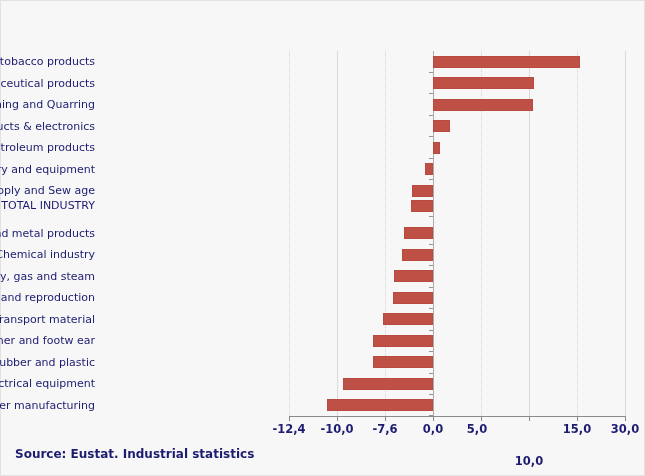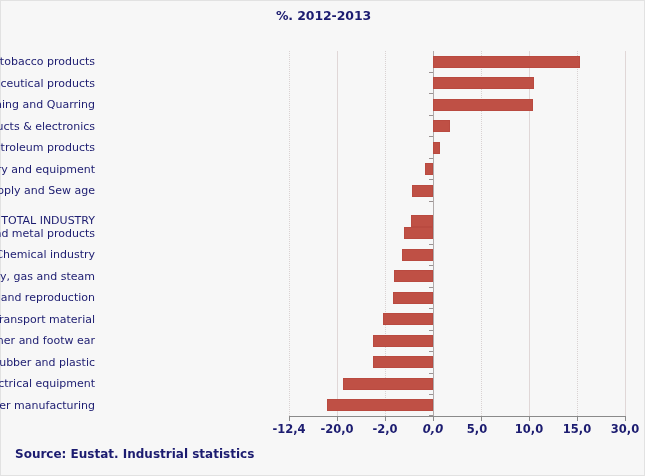--- a/index.html
+++ b/index.html
@@ -129,21 +129,20 @@
     color: #1c1c70;
     white-space: nowrap;
   }
 </style>
 </head>
 <body>
 
 <div id="chart-root">
 
   <div class="chart-title">
-    <span class="line2">%. 2012-2013</span>
   </div>
 
   <div id="plot">
       <div class="gridline" style="left: 0px;"></div>
       <div class="gridline solid" style="left: 48px;"></div>
       <div class="gridline" style="left: 96px;"></div>
       <div class="gridline" style="left: 144px;"></div>
       <div class="gridline" style="left: 192px;"></div>
       <div class="gridline solid" style="left: 240px;"></div>
       <div class="gridline" style="left: 288px;"></div>
@@ -177,21 +176,21 @@
       <div class="row" style="top: 107.35px; height: 21.47px;">
         <div class="bar" title="13 - Machinery and equipment: -0.8" style="left: 136.32px; width: 7.68px; background: rgb(191, 80, 69); top: 4.74px;"></div>
         <div class="minor-tick" style="left: 140px; top: 20.97px;"></div>
         <div class="cat-label" style="top: 4.24px; right: 530px;">13 - Machinery and equipment</div>
       </div>
       <div class="row" style="top: 128.82px; height: 21.47px;">
         <div class="bar" title="17 - Water supply and Sew age: -2.2" style="left: 122.88px; width: 21.12px; background: rgb(191, 80, 69); top: 4.74px;"></div>
         <div class="minor-tick" style="left: 140px; top: 20.97px;"></div>
         <div class="cat-label" style="top: 4.24px; right: 530px;">17 - Water supply and Sew age</div>
       </div>
-      <div class="row" style="top: 159px; height: 21.47px;">
+      <div class="row" style="top: 144px; height: 21.47px;">
         <div class="bar" title="TOTAL INDUSTRY: -2.3" style="left: 121.92px; width: 22.08px; background: rgb(191, 80, 69); top: 4.74px;"></div>
         <div class="minor-tick" style="left: 140px; top: 20.97px;"></div>
         <div class="cat-label" style="top: 4.24px; right: 530px;">TOTAL INDUSTRY</div>
       </div>
       <div class="row" style="top: 171.76px; height: 21.47px;">
         <div class="bar" title="10 - Metallurgy and metal products: -3" style="left: 115.2px; width: 28.8px; background: rgb(191, 80, 69); top: 4.74px;"></div>
         <div class="minor-tick" style="left: 140px; top: 20.97px;"></div>
         <div class="cat-label" style="top: 4.24px; right: 530px;">10 - Metallurgy and metal products</div>
       </div>
       <div class="row" style="top: 193.24px; height: 21.47px;">
@@ -235,29 +234,29 @@
         <div class="cat-label" style="top: 4.24px; right: 530px;">15 - Furniture and other manufacturing</div>
       </div>
     </div>
 
   <div class="axis-line"></div>
 
   <div id="ticks-layer">
       <div class="tick-mark" style="left: 288px;"></div>
       <div class="tick-label" style="left: 288px;">-12,4</div>
       <div class="tick-mark" style="left: 336px;"></div>
-      <div class="tick-label" style="left: 336px;">-20,0</div>
+      <div class="tick-label" style="left: 336px;">-10,0</div>
       <div class="tick-mark" style="left: 384px;"></div>
-      <div class="tick-label" style="left: 384px;">-2,0</div>
+      <div class="tick-label" style="left: 384px;">-7,6</div>
       <div class="tick-mark" style="left: 432px;"></div>
-      <div class="tick-label" style="left: 432px; font-style: italic;">0,0</div>
+      <div class="tick-label" style="left: 432px;">0,0</div>
       <div class="tick-mark" style="left: 480px;"></div>
       <div class="tick-label" style="left: 476px;">5,0</div>
       <div class="tick-mark" style="left: 528px;"></div>
-      <div class="tick-label" style="left: 528px;">10,0</div>
+      <div class="tick-label" style="left: 528px; margin-top: 32px;">10,0</div>
       <div class="tick-mark" style="left: 576px;"></div>
       <div class="tick-label" style="left: 576px;">15,0</div>
       <div class="tick-mark" style="left: 624px;"></div>
       <div class="tick-label" style="left: 624px;">30,0</div>
     </div>
 
   <div class="source-note">Source: Eustat. Industrial statistics</div>
 
 </div>
 

